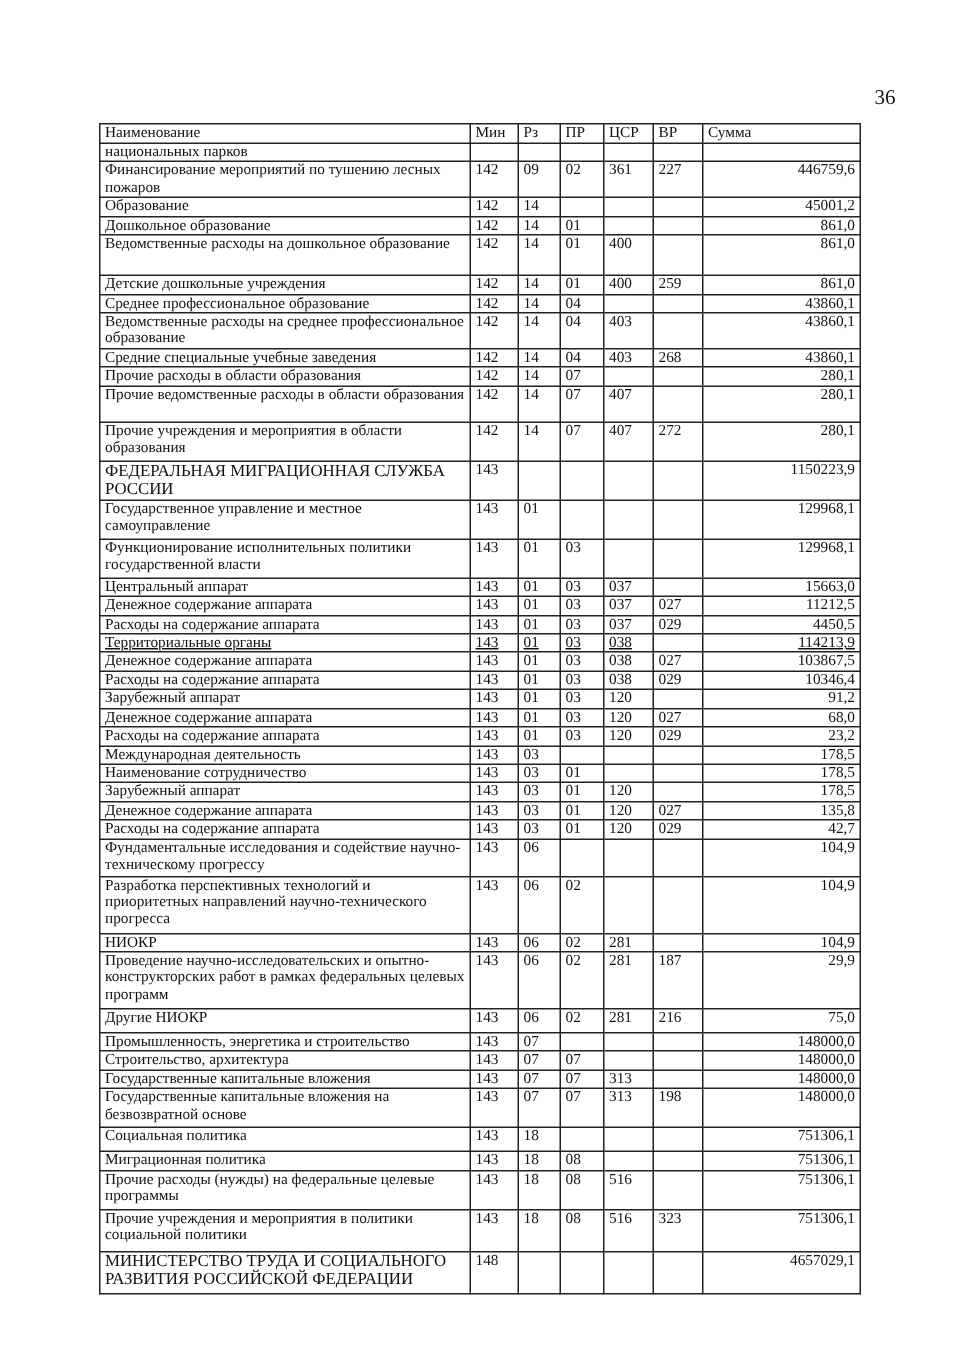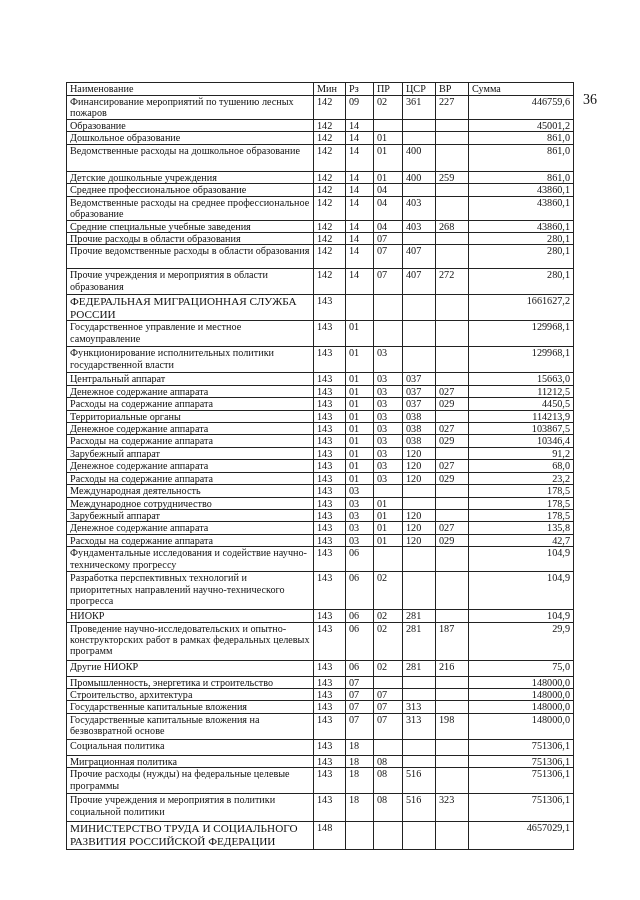--- a/index.html
+++ b/index.html
@@ -1,18 +1,18 @@
 <!DOCTYPE html>
 <html><head>
 <meta charset="utf-8">
 <style>
   html, body { margin:0; padding:0; background:#ffffff; }
   body { width:640px; height:900px; position:relative; overflow:hidden;
          font-family:"Liberation Serif", "DejaVu Serif", serif; color:#111; }
-  .page-number { position:absolute; left:583px; top:58px; font-size:14px;margin-top:34px; }
+  .page-number { position:absolute; left:583px; top:58px; font-size:14px; }
   table.budget { position:absolute; left:66px; top:82px; border-collapse:collapse;
                  table-layout:fixed; width:507px; font-size:10.2px; line-height:11.4px; }
   table.budget td, table.budget th { border:1px solid #222; padding:0 3px; vertical-align:top;
                  font-weight:normal; overflow:hidden; }
   table.budget th { text-align:left; height:12px; }
   td.code { text-align:left; padding-left:5px; }
   td.sum, th.sum { text-align:right; }
   td.name.big { font-size:11.2px; line-height:12.4px; }
   col.c-name { width:247px; } col.c-min { width:32px; } col.c-rz { width:28px; }
   col.c-pr { width:29px; } col.c-csr { width:33px; } col.c-vr { width:33px; } col.c-sum { width:105px; }
@@ -37,20 +37,29 @@
       <th>Наименование</th>
       <th>Мин</th>
       <th>Рз</th>
       <th>ПР</th>
       <th>ЦСР</th>
       <th>ВР</th>
       <th class="sum">Сумма</th>
     </tr>
   </thead>
   <tbody id="rows">
+      <tr style="height: 12px;">
+        <td class="name">национальных парков</td>
+        <td class="code"></td>
+        <td class="code"></td>
+        <td class="code"></td>
+        <td class="code"></td>
+        <td class="code"></td>
+        <td class="sum"></td>
+      </tr>
       <tr style="height: 24px;">
         <td class="name">Финансирование мероприятий по тушению лесных пожаров</td>
         <td class="code">142</td>
         <td class="code">09</td>
         <td class="code">02</td>
         <td class="code">361</td>
         <td class="code">227</td>
         <td class="sum">446759,6</td>
       </tr>
       <tr style="height: 12px;">
@@ -143,21 +152,21 @@
         <td class="code">272</td>
         <td class="sum">280,1</td>
       </tr>
       <tr style="height: 26px;">
         <td class="name big">ФЕДЕРАЛЬНАЯ МИГРАЦИОННАЯ СЛУЖБА РОССИИ</td>
         <td class="code">143</td>
         <td class="code"></td>
         <td class="code"></td>
         <td class="code"></td>
         <td class="code"></td>
-        <td class="sum">1661627,2</td>
+        <td class="sum">1150223,9</td>
       </tr>
       <tr style="height: 26px;">
         <td class="name">Государственное управление и местное самоуправление</td>
         <td class="code">143</td>
         <td class="code">01</td>
         <td class="code"></td>
         <td class="code"></td>
         <td class="code"></td>
         <td class="sum">129968,1</td>
       </tr>
@@ -190,21 +199,21 @@
       </tr>
       <tr style="height: 12px;">
         <td class="name">Расходы на содержание аппарата</td>
         <td class="code">143</td>
         <td class="code">01</td>
         <td class="code">03</td>
         <td class="code">037</td>
         <td class="code">029</td>
         <td class="sum">4450,5</td>
       </tr>
-      <tr style="height: 12px;">
+      <tr style="height: 12px; text-decoration: underline;">
         <td class="name">Территориальные органы</td>
         <td class="code">143</td>
         <td class="code">01</td>
         <td class="code">03</td>
         <td class="code">038</td>
         <td class="code"></td>
         <td class="sum">114213,9</td>
       </tr>
       <tr style="height: 12px;">
         <td class="name">Денежное содержание аппарата</td>
@@ -254,21 +263,21 @@
       <tr style="height: 12px;">
         <td class="name">Международная  деятельность</td>
         <td class="code">143</td>
         <td class="code">03</td>
         <td class="code"></td>
         <td class="code"></td>
         <td class="code"></td>
         <td class="sum">178,5</td>
       </tr>
       <tr style="height: 12px;">
-        <td class="name">Международное сотрудничество</td>
+        <td class="name">Наименование сотрудничество</td>
         <td class="code">143</td>
         <td class="code">03</td>
         <td class="code">01</td>
         <td class="code"></td>
         <td class="code"></td>
         <td class="sum">178,5</td>
       </tr>
       <tr style="height: 12px;">
         <td class="name">Зарубежный аппарат</td>
         <td class="code">143</td>

